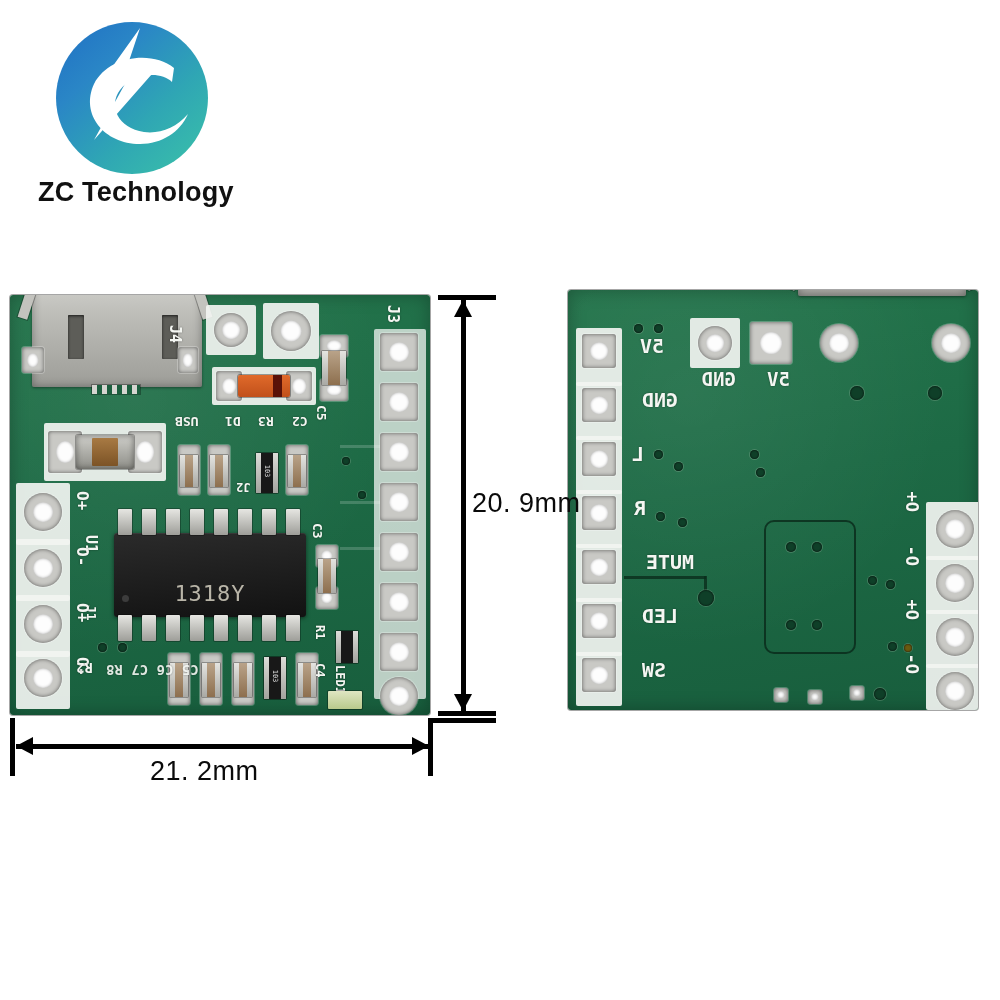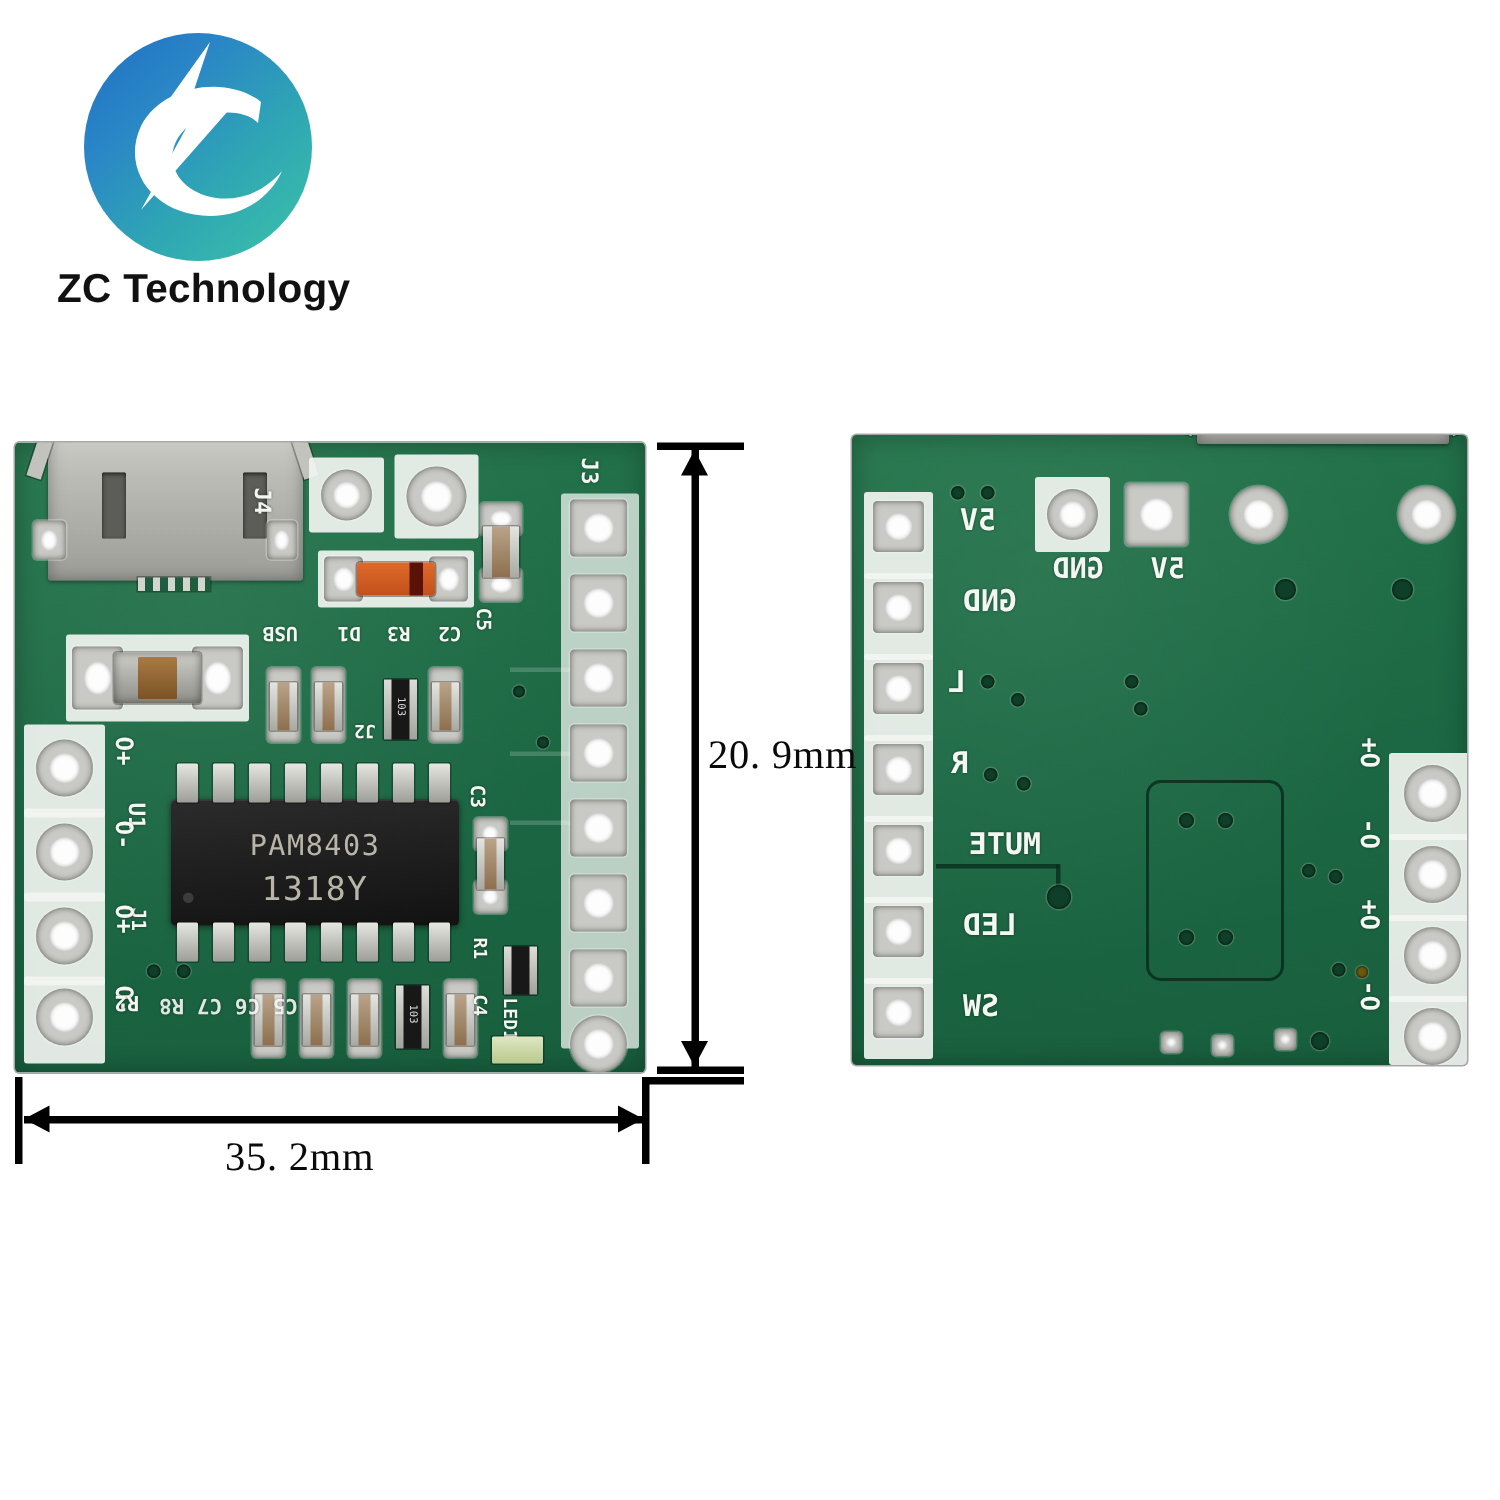--- a/index.html
+++ b/index.html
@@ -66,21 +66,21 @@
   .led{position:absolute;background:linear-gradient(180deg,#dfe6c2,#b9c98c);border-radius:1px;
      box-shadow:0 0 0 1px rgba(0,0,0,.3);}
   .inductor{position:absolute;background:linear-gradient(180deg,#cfcfca,#8e8e88);border-radius:2px;
      box-shadow:inset 0 0 6px rgba(0,0,0,.45),0 0 0 1px rgba(0,0,0,.3);}
   .inductor .core{position:absolute;left:28%;top:8%;width:44%;height:84%;
      background:linear-gradient(180deg,#a87a43,#7c5326);border-radius:1px;}
 
   
   .dimline{position:absolute;background:#000;}
   .ext{position:absolute;background:#000;}
-  .dim-label{position:absolute;color:#0a0a0a;font-family:Liberation Serif, serif;
+  .dim-label{position:absolute;color:#0a0a0a;font-family:Liberation Sans, sans-serif;
      font-size:27px;white-space:nowrap;letter-spacing:.5px;}
   .arrow{position:absolute;width:0;height:0;}
   .arrow.up{border-left:9px solid transparent;border-right:9px solid transparent;border-bottom:17px solid #000;}
   .arrow.down{border-left:9px solid transparent;border-right:9px solid transparent;border-top:17px solid #000;}
   .arrow.left{border-top:9px solid transparent;border-bottom:9px solid transparent;border-right:17px solid #000;}
   .arrow.right{border-top:9px solid transparent;border-bottom:9px solid transparent;border-left:17px solid #000;}
 </style>
 </head>
 <body>
 
@@ -147,21 +147,20 @@
     <div class="smd" style="left:200px;top:160px;width:18px;height:32px;"></div>
     <div class="smd-blk" style="left:246px;top:158px;width:22px;height:40px;">
       <span style="display:block;transform:rotate(90deg);margin-top:14px;">103</span>
     </div>
     <div class="pad" style="left:276px;top:150px;width:22px;height:50px;"></div>
     <div class="smd" style="left:278px;top:160px;width:18px;height:32px;"></div>
     <div class="slk-txt" style="left:226px;top:186px;font-size:12px;transform:rotate(180deg);">J2</div>
 
     <div class="ic" style="left:104px;top:238px;width:192px;height:84px;">
       <div class="ic-dot" style="left:8px;top:62px;"></div>
-      <div class="ic-txt" style="top:20px;font-size:19px;">PAM8403</div>
       <div class="ic-txt" style="top:48px;font-size:22px;">1318Y</div>
     </div>
     <div>
       <div class="ic-leg" style="position:absolute;left:108px;top:214px;width:14px;height:26px;"></div>
       <div class="ic-leg" style="position:absolute;left:132px;top:214px;width:14px;height:26px;"></div>
       <div class="ic-leg" style="position:absolute;left:156px;top:214px;width:14px;height:26px;"></div>
       <div class="ic-leg" style="position:absolute;left:180px;top:214px;width:14px;height:26px;"></div>
       <div class="ic-leg" style="position:absolute;left:204px;top:214px;width:14px;height:26px;"></div>
       <div class="ic-leg" style="position:absolute;left:228px;top:214px;width:14px;height:26px;"></div>
       <div class="ic-leg" style="position:absolute;left:252px;top:214px;width:14px;height:26px;"></div>
@@ -332,16 +331,16 @@
     <div class="dim-label" style="left:472px;top:488px;">20. 9mm</div>
   </div>
 
   <div>
     <div class="ext" style="left:10px;top:718px;width:5px;height:58px;"></div>
     <div class="ext" style="left:428px;top:718px;width:5px;height:58px;"></div>
     <div class="ext" style="left:428px;top:718px;width:68px;height:5px;"></div>
     <div class="dimline" style="left:16px;top:744px;width:412px;height:5px;"></div>
     <div class="arrow left" style="left:16px;top:737px;"></div>
     <div class="arrow right" style="left:412px;top:737px;"></div>
-    <div class="dim-label" style="left:150px;top:756px;">35. 2mm</div>
+    <div class="dim-label" style="left:150px;top:756px;">21. 2mm</div>
   </div>
 
 </div>
 
 </body></html>

